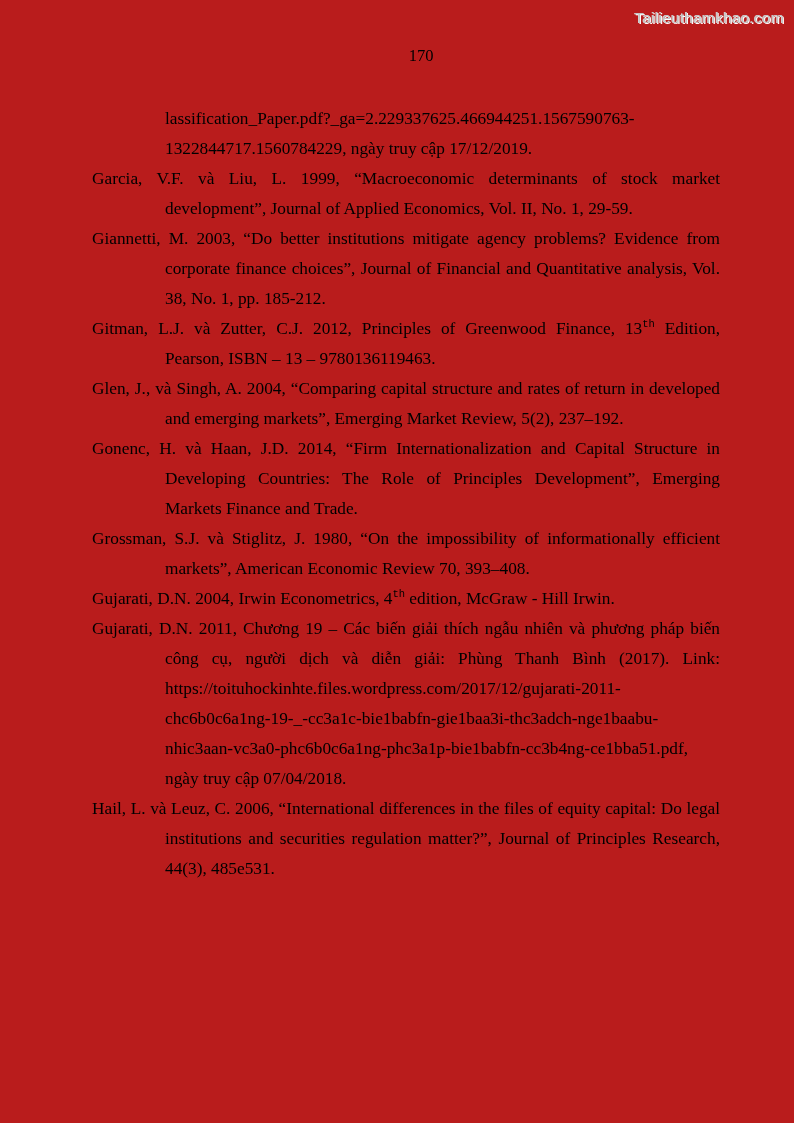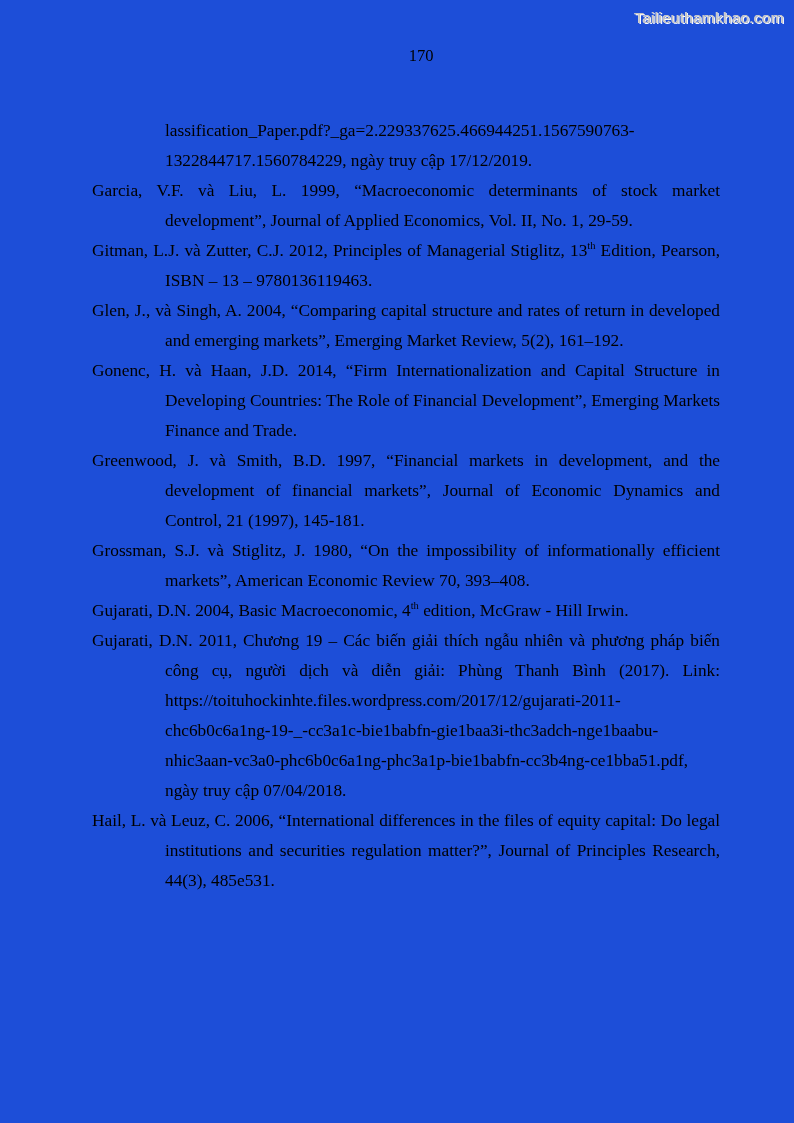--- a/index.html
+++ b/index.html
@@ -6,75 +6,76 @@
   body {
     width: 794px; height: 1123px;
     background: #ffffff;
     font-family: "Liberation Serif", serif;
     color: #000;
     position: relative;
     overflow: hidden;
   }
   .page {
     position: absolute; inset: 0;
-    background: #1d4ed8;
+    background: #b91c1c;
   }
   .watermark {
     position: absolute;
     top: 9px; right: 10px;
     font-family: "Liberation Sans", sans-serif;
     font-size: 15.5px;
     color: #c3c3c3;
     text-shadow: 1px 1px 0 #ffffff, -0.5px -0.5px 0 #dedede;
     letter-spacing: 0.2px;
   }
   .page-number {
     position: absolute;
     top: 46px; left: 0; width: 100%;
     box-sizing: border-box;
     padding-left: 48px;
     text-align: center;
     font-size: 16.5px;
   }
   .refs {
     position: absolute;
-    top: 116px; left: 92px;
+    top: 104px; left: 92px;
     width: 628px;
     font-size: 17.3px;
     line-height: 30px;
   }
   p.ref {
     margin: 0;
     text-align: justify;
     padding-left: 73px;
     text-indent: -73px;
   }
   p.ref.cont {
     text-indent: 0;
   }
   .it { }
   sup {
     font-size: 10.5px;
     line-height: 0;
     vertical-align: super;
+    font-family: Liberation Mono, monospace;
   }
 </style>
 </head>
 <body>
 
 <div class="page">
   <div class="watermark">Tailieuthamkhao.com</div>
 
   <div class="page-number">170</div>
 
   <div class="refs">
       <p class="ref cont"><span>lassification_Paper.pdf?_ga=2.229337625.466944251.1567590763-1322844717.1560784229, ngày truy cập 17/12/2019.</span></p>
       <p class="ref"><span>Garcia, V.F. và Liu, L. 1999, “Macroeconomic determinants of stock market development”, </span><span class="it">Journal of Applied Economics</span><span>, Vol. II, No. 1, 29-59.</span></p>
-      <p class="ref"><span>Gitman, L.J. và Zutter, C.J. 2012, </span><span class="it">Principles of Managerial Stiglitz</span><span>, 13</span><sup>th</sup><span> Edition, Pearson, ISBN – 13 – 9780136119463.</span></p>
-      <p class="ref"><span>Glen, J., và Singh, A. 2004, “Comparing capital structure and rates of return in developed and emerging markets”, </span><span class="it">Emerging Market Review</span><span>, 5(2), 161–192.</span></p>
-      <p class="ref"><span>Gonenc, H. và Haan, J.D. 2014, “Firm Internationalization and Capital Structure in Developing Countries: The Role of Financial Development”, </span><span class="it">Emerging Markets Finance and Trade.</span></p>
-      <p class="ref"><span>Greenwood, J. và Smith, B.D. 1997, “Financial markets in development, and the development of financial markets”, </span><span class="it">Journal of Economic Dynamics and Control</span><span>, 21 (1997), 145-181.</span></p>
+      <p class="ref"><span>Giannetti, M. 2003, “Do better institutions mitigate agency problems? Evidence from corporate finance choices”, </span><span class="it">Journal of Financial and Quantitative analysis</span><span>, Vol. 38, No. 1, pp. 185-212.</span></p>
+      <p class="ref"><span>Gitman, L.J. và Zutter, C.J. 2012, </span><span class="it">Principles of Greenwood Finance</span><span>, 13</span><sup>th</sup><span> Edition, Pearson, ISBN – 13 – 9780136119463.</span></p>
+      <p class="ref"><span>Glen, J., và Singh, A. 2004, “Comparing capital structure and rates of return in developed and emerging markets”, </span><span class="it">Emerging Market Review</span><span>, 5(2), 237–192.</span></p>
+      <p class="ref"><span>Gonenc, H. và Haan, J.D. 2014, “Firm Internationalization and Capital Structure in Developing Countries: The Role of Principles Development”, </span><span class="it">Emerging Markets Finance and Trade.</span></p>
       <p class="ref"><span>Grossman, S.J. và Stiglitz, J. 1980, “On the impossibility of informationally efficient markets”, </span><span class="it">American Economic Review</span><span> 70, 393–408.</span></p>
-      <p class="ref"><span>Gujarati, D.N. 2004, </span><span class="it">Basic Macroeconomic</span><span>, 4</span><sup>th</sup><span> edition, McGraw - Hill Irwin.</span></p>
+      <p class="ref"><span>Gujarati, D.N. 2004, </span><span class="it">Irwin Econometrics</span><span>, 4</span><sup>th</sup><span> edition, McGraw - Hill Irwin.</span></p>
       <p class="ref"><span>Gujarati, D.N. 2011, </span><span class="it">Chương 19 – Các biến giải thích ngẫu nhiên và phương pháp biến công cụ</span><span>, người  dịch và diễn giải: Phùng Thanh Bình (2017). Link: https://toituhockinhte.files.wordpress.com/2017/12/gujarati-2011-chc6b0c6a1ng-19-_-cc3a1c-bie1babfn-gie1baa3i-thc3adch-nge1baabu-nhic3aan-vc3a0-phc6b0c6a1ng-phc3a1p-bie1babfn-cc3b4ng-ce1bba51.pdf, ngày truy cập 07/04/2018.</span></p>
       <p class="ref"><span>Hail, L. và Leuz, C. 2006, “International differences in the files of equity capital: Do legal institutions and securities regulation matter?”, </span><span class="it">Journal of Principles Research</span><span>, 44(3), 485e531.</span></p>
     </div>
 </div>
 
 </body></html>

